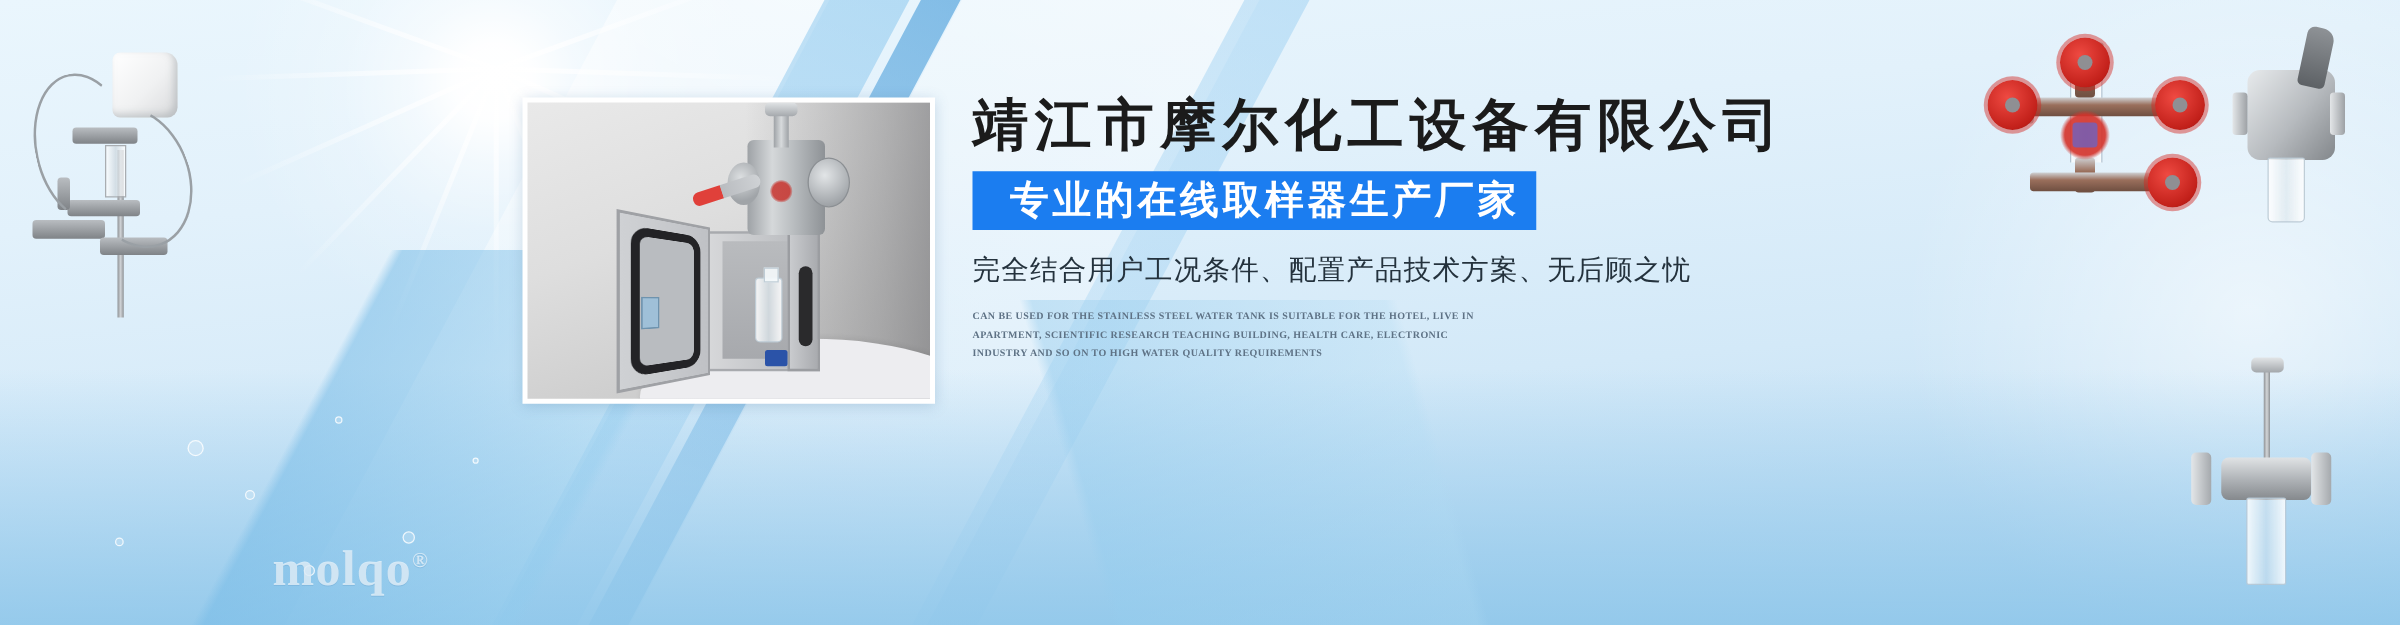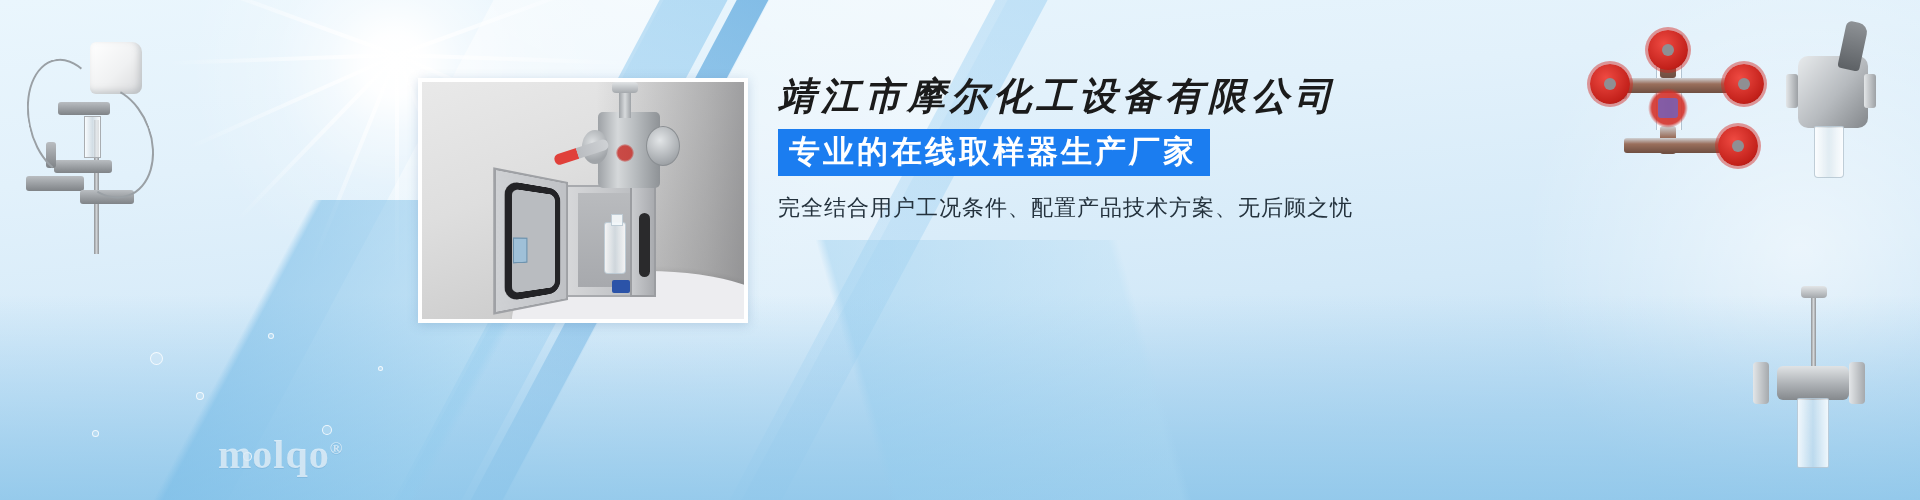--- a/index.html
+++ b/index.html
@@ -210,37 +210,36 @@
   }
 
   
   .text-block {
     position:absolute;
     left:778px; top:74px;
     width:630px;
   }
   .company-name {
     font-family:"Liberation Serif", serif;
-    font-size:38px;
+    font-size:45px;
     font-weight:bold;
     letter-spacing:5px;
     color:#1b1b1b;
     line-height:1.18;
     white-space:nowrap;
-    font-style:italic;
   }
   .headline-wrap { margin-top:10px; }
   .headline {
     display:inline-block;
     background:#1b7df0;
     color:#ffffff;
     font-size:31px;
     font-weight:bold;
     letter-spacing:3px;
-    padding:7px 13px 9px 11px;
+    padding:7px 13px 9px 30px;
     line-height:1;
     white-space:nowrap;
     text-align:center;
   }
   .subline {
     margin-top:17px;
     font-size:22px;
     letter-spacing:1px;
     color:#24323d;
     white-space:nowrap;
@@ -443,19 +442,20 @@
   <div class="text-block">
     <div class="company-name">靖江市摩尔化工设备有限公司</div>
 
     <div class="headline-wrap">
       <span class="headline">专业的在线取样器生产厂家</span>
     </div>
 
     <div class="subline">完全结合用户工况条件、配置产品技术方案、无后顾之忧</div>
 
 
+    <div class="eng-text">CAN BE USED FOR THE STAINLESS STEEL WATER TANK IS SUITABLE FOR THE HOTEL, LIVE IN APARTMENT, SCIENTIFIC RESEARCH TEACHING BUILDING, HEALTH CARE, ELECTRONIC INDUSTRY AND SO ON TO HIGH WATER QUALITY REQUIREMENTS</div>
   </div>
 
   <div class="watermark">
     <span>molqo</span><sup>®</sup>
   </div>
 
 </div>
 
 </body></html>

